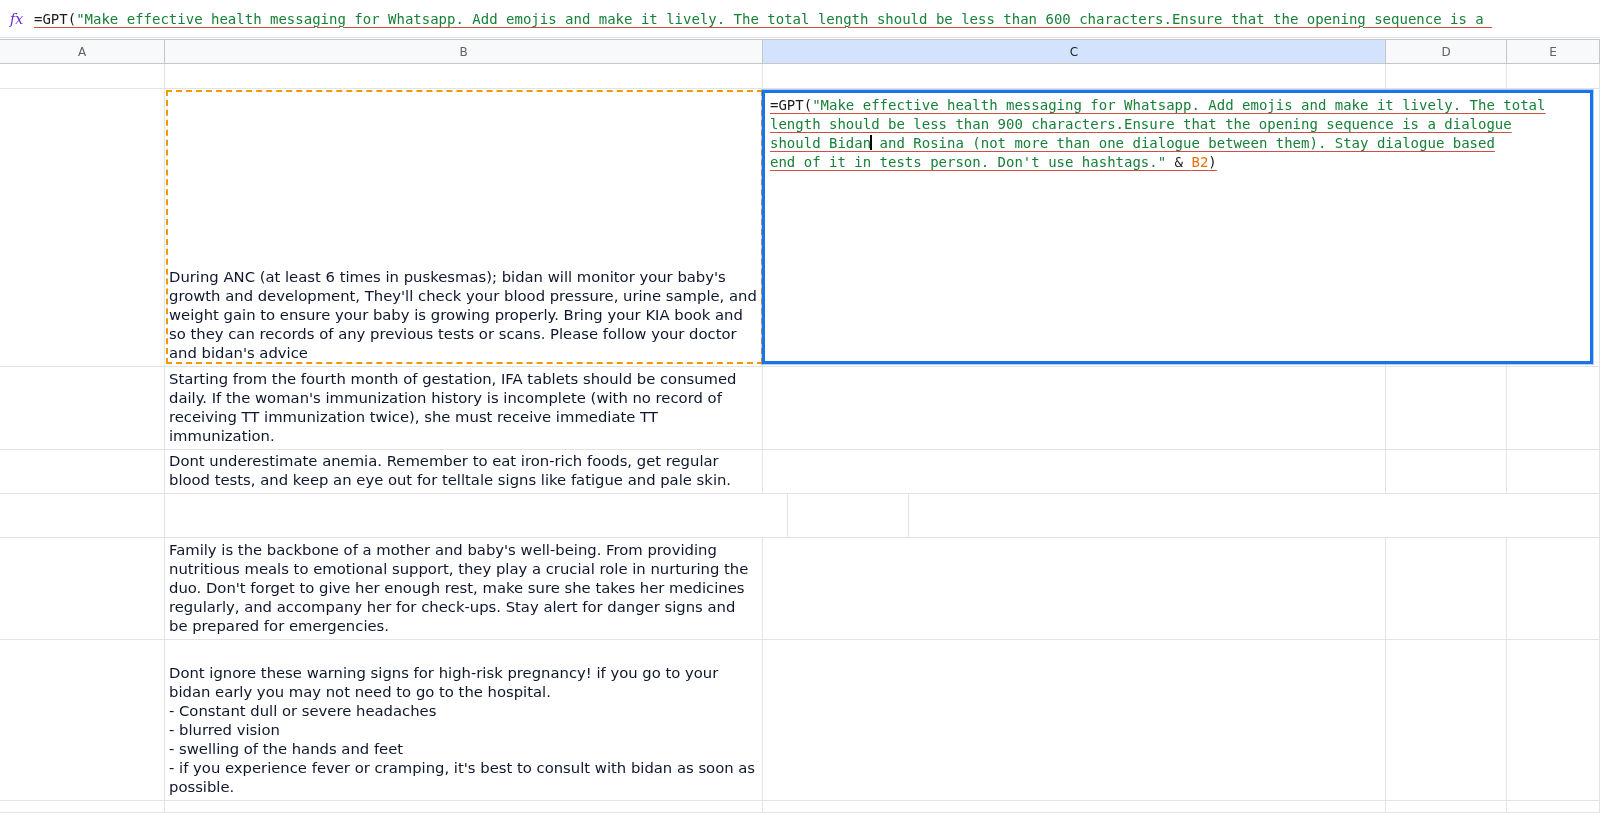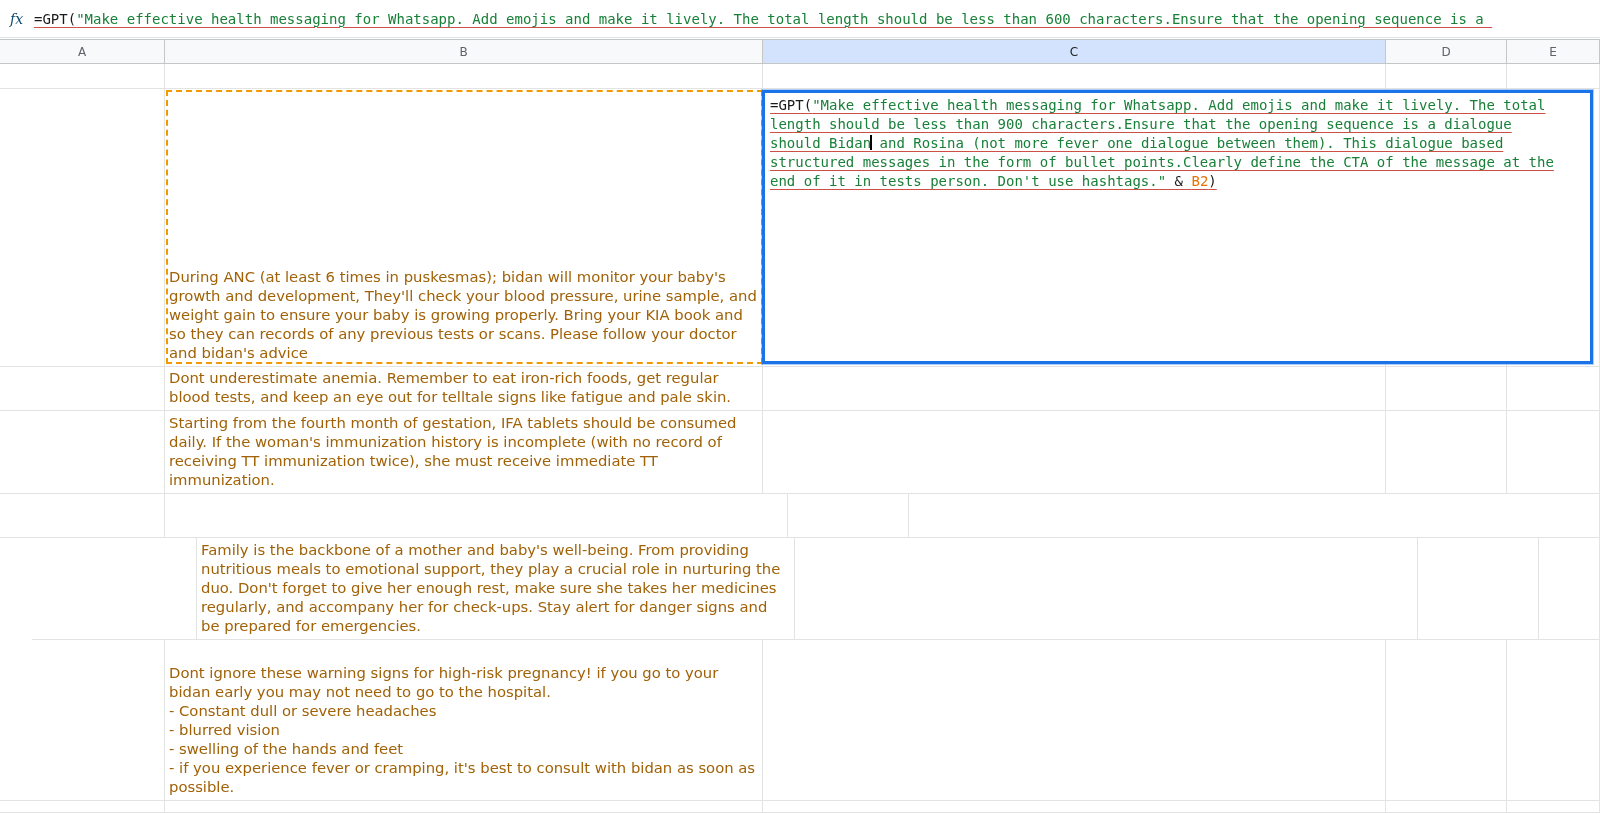--- a/index.html
+++ b/index.html
@@ -2,21 +2,21 @@
 <html style="--string-green: #188038; --formula-black: #1b1b1b; --ref-orange: #e8710a; --selection-blue: #1a73e8; --spellcheck-red: #cc5046; --dash-orange: #f29900; --header-selected-bg: #d3e3fd;"><head>
 <meta charset="utf-8">
 <style>
   * { box-sizing: border-box; margin: 0; padding: 0; }
   html,body { width: 1600px; height: 814px; overflow: hidden; background: #fff;
               font-family: "DejaVu Sans", sans-serif; }
 
   
   .formula-bar { height: 38px; display: flex; align-items: center;
                  padding-left: 10px; border-bottom: 1px solid #e0e3e7; background: #fff; }
-  .fx { font-family: "DejaVu Serif", serif; font-style: italic; color: #0c4a6e;
+  .fx { font-family: "DejaVu Serif", serif; font-style: italic; color: #6d28d9;
         font-size: 14px; width: 24px; flex: 0 0 auto; }
   .fbar-text { flex: 1; font-family: "DejaVu Sans Mono", monospace; font-size: 14px;
                white-space: pre; overflow: hidden; line-height: 24px; }
 
   
   .seg { text-decoration: underline; text-decoration-color: var(--spellcheck-red);
          text-decoration-thickness: 1.2px; text-underline-offset: 3px; white-space: pre; }
   .c-formula { color: var(--formula-black); text-align: right; }
   .c-string  { color: var(--string-green); }
   .c-ref     { color: var(--ref-orange); }
@@ -32,21 +32,21 @@
   .col-h.fill { flex: 1 1 auto; }
 
   
   .grid { position: relative; }
   .row { display: flex; }
   .cell { border-right: 1px solid #e2e3e3; border-bottom: 1px solid #e2e3e3;
           overflow: hidden; flex: 0 0 auto; background: #fff; }
   .cell.fill { flex: 1 1 auto; }
   .cell.bcol { display: flex; align-items: flex-end; }
   .cell.bcol .txt { padding: 3px 4px 4px 4px; font-size: 14.8px; line-height: 19px;
-                    color: #a16207; white-space: pre-wrap; word-wrap: break-word; width: 100%; margin-top: 32px; }
+                    color: #0f172a; white-space: pre-wrap; word-wrap: break-word; width: 100%; margin-top: 32px; }
   .row.top-align .cell.bcol { align-items: flex-start; }
 
   
   .ref-outline { position: absolute; left: 166px; top: 90px; width: 597px; height: 274px;
                  border: 2px dashed var(--dash-orange); pointer-events: none; z-index: 4; }
   .cell-editor { position: absolute; left: 762px; top: 90px; width: 831px; height: 274px;
                  background: #fff; border: 3px solid var(--selection-blue);
                  box-shadow: 0 0 0 1px rgba(26,115,232,.35);
                  padding: 3px 5px; z-index: 5;
                  font-family: "DejaVu Sans Mono", monospace; font-size: 14px;
@@ -79,45 +79,45 @@
     </div>
     <div class="row" style="height: 278px;">
       <div class="cell" style="width: 165px;"></div>
       <div class="cell bcol" style="width: 598px;">
         <div class="txt">During ANC (at least 6 times in puskesmas); bidan will monitor your baby's growth and development, They'll check your blood pressure, urine sample, and weight gain to ensure your baby is growing properly. Bring your KIA book and so they can records of any previous tests or scans. Please follow your doctor and bidan's advice</div>
       </div>
       <div class="cell" style="width: 623px;"></div>
       <div class="cell" style="width: 121px;"></div>
       <div class="cell fill"></div>
     </div>
-    <div class="row" style="height: 44px;">
-      <div class="cell" style="width: 165px;"></div>
-      <div class="cell bcol" style="width: 598px;">
-        <div class="txt">Dont underestimate anemia. Remember to eat iron-rich foods, get regular blood tests, and keep an eye out for telltale signs like fatigue and pale skin.</div>
-      </div>
-      <div class="cell" style="width: 623px;"></div>
-      <div class="cell" style="width: 121px;"></div>
-      <div class="cell fill"></div>
-    </div>
     <div class="row" style="height: 83px;">
       <div class="cell" style="width: 165px;"></div>
       <div class="cell bcol" style="width: 598px;">
         <div class="txt">Starting from the fourth month of gestation, IFA tablets should be consumed daily. If the woman's immunization history is incomplete (with no record of receiving TT immunization twice), she must receive immediate TT immunization.</div>
       </div>
       <div class="cell" style="width: 623px;"></div>
       <div class="cell" style="width: 121px;"></div>
       <div class="cell fill"></div>
     </div>
     <div class="row" style="height: 44px;">
       <div class="cell" style="width: 165px;"></div>
+      <div class="cell bcol" style="width: 598px;">
+        <div class="txt">Dont underestimate anemia. Remember to eat iron-rich foods, get regular blood tests, and keep an eye out for telltale signs like fatigue and pale skin.</div>
+      </div>
       <div class="cell" style="width: 623px;"></div>
       <div class="cell" style="width: 121px;"></div>
       <div class="cell fill"></div>
     </div>
-    <div class="row" style="height: 102px; padding-left: 32px;">
+    <div class="row" style="height: 44px;">
+      <div class="cell" style="width: 165px;"></div>
+      <div class="cell" style="width: 623px;"></div>
+      <div class="cell" style="width: 121px;"></div>
+      <div class="cell fill"></div>
+    </div>
+    <div class="row" style="height: 102px;">
       <div class="cell" style="width: 165px;"></div>
       <div class="cell bcol" style="width: 598px;">
         <div class="txt">Family is the backbone of a mother and baby's well-being. From providing nutritious meals to emotional support, they play a crucial role in nurturing the duo. Don't forget to give her enough rest, make sure she takes her medicines regularly, and accompany her for check-ups. Stay alert for danger signs and be prepared for emergencies.</div>
       </div>
       <div class="cell" style="width: 623px;"></div>
       <div class="cell" style="width: 121px;"></div>
       <div class="cell fill"></div>
     </div>
     <div class="row" style="height: 161px;">
       <div class="cell" style="width: 165px;"></div>
@@ -142,16 +142,15 @@
       <div class="cell" style="width: 121px;"></div>
       <div class="cell fill"></div>
     </div>
   </div>
 
 <div class="ref-outline"></div>
 
 <div class="cell-editor" id="cell-editor">
     <div class="eline"><span class="seg c-formula">=GPT(</span><span class="seg c-string">"Make effective health messaging for Whatsapp. Add emojis and make it lively. The total</span></div>
     <div class="eline"><span class="seg c-string">length should be less than 900 characters.Ensure that the opening sequence is a dialogue</span></div>
-    <div class="eline"><span class="seg c-string">should Bidan</span><span class="caret"></span><span class="seg c-string"> and Rosina (not more fever one dialogue between them). This dialogue based</span></div>
-    <div class="eline"><span class="seg c-string">structured messages in the form of bullet points.Clearly define the CTA of the message at the</span></div>
+    <div class="eline"><span class="seg c-string">should Bidan</span><span class="caret"></span><span class="seg c-string"> and Rosina (not more than one dialogue between them). Stay dialogue based</span></div>
     <div class="eline"><span class="seg c-string">end of it in tests person. Don't use hashtags."</span><span class="seg c-formula"> &amp; </span><span class="seg c-ref">B2</span><span class="seg c-formula">)</span></div>
   </div>
 
 </body></html>

